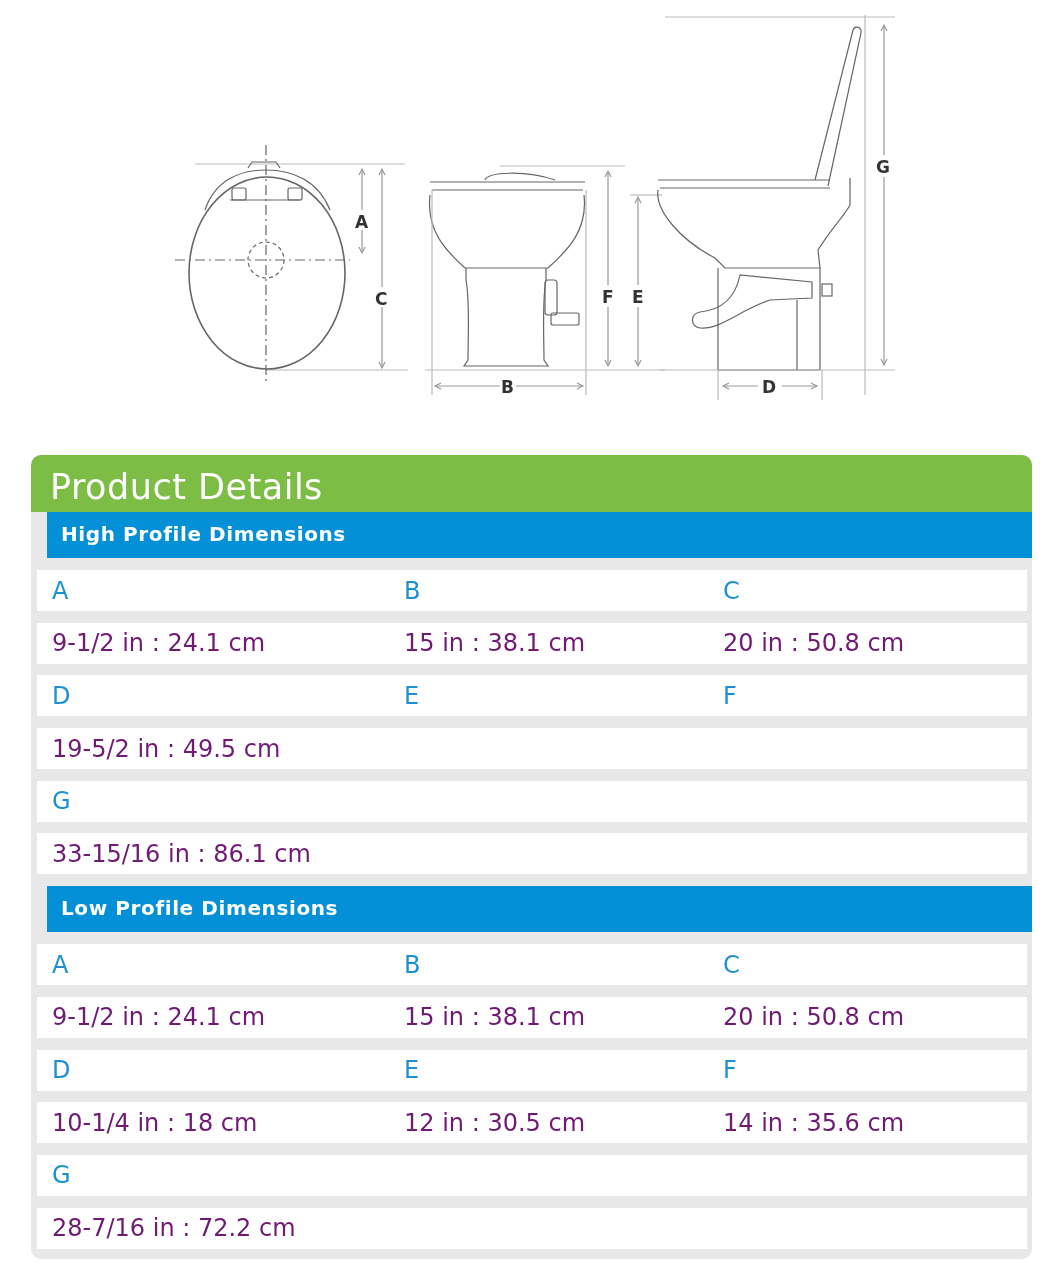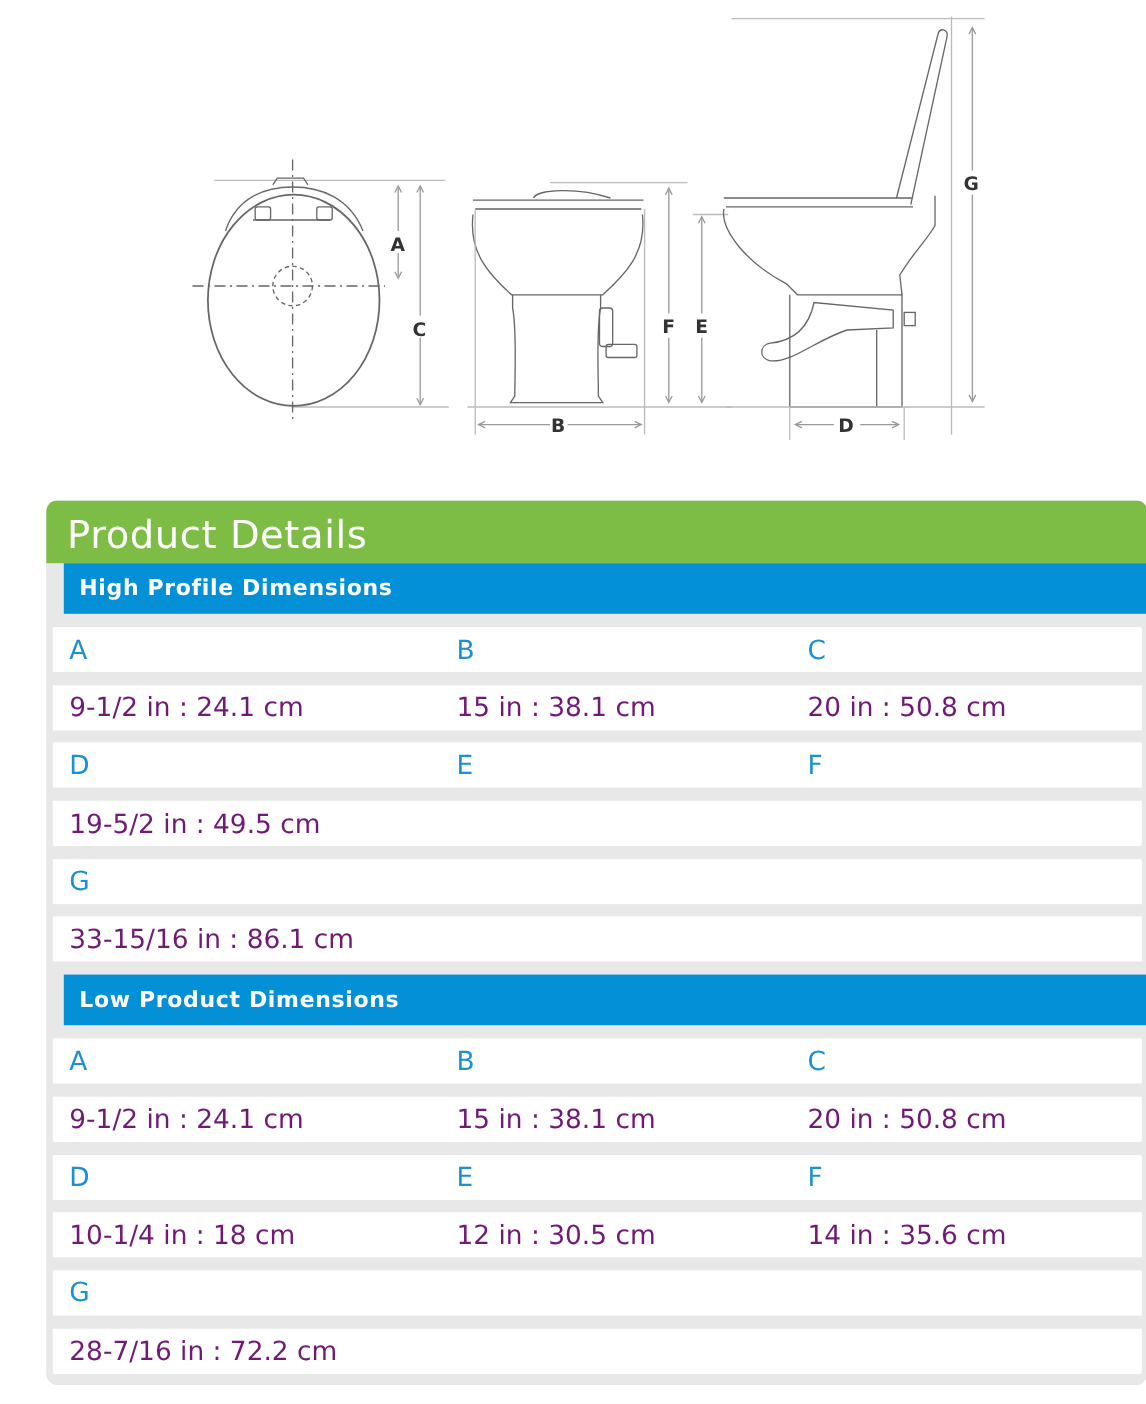--- a/index.html
+++ b/index.html
@@ -4,21 +4,21 @@
 <style>
   * { box-sizing: border-box; margin: 0; padding: 0; }
   html, body { width: 1042px; height: 1276px; background: #ffffff; overflow: hidden; }
   body { font-family: "DejaVu Sans", "Liberation Sans", sans-serif; position: relative; }
 
   .diagram { position: absolute; left: 0; top: 0; width: 1042px; height: 440px; }
   .diagram svg { display: block; }
   .dim-label { font-family: "DejaVu Sans", sans-serif; font-weight: bold; font-size: 17px; fill: #333; }
 
   .panel {
-    position: absolute; left: 42px; top: 455px; width: 1001px; height: 804px;
+    position: absolute; left: 31px; top: 455px; width: 1001px; height: 804px;
     background: #e8e8e8; border-radius: 10px; overflow: hidden;
   }
   .panel-title {
     height: 57px; background: #7dbd45; color: #fff;
     font-size: 35px; padding-left: 19px; line-height: 64px; letter-spacing: 0.5px;
   }
   .section-head {
     height: 46px; background: #0490d6; color: #fff;
     font-size: 20px; font-weight: bold; padding-left: 14px; line-height: 44px; letter-spacing: 0.6px; margin-left: 16px;
   }
@@ -137,21 +137,21 @@
       <span class="cell c3">19-5/2 in : 49.5 cm</span>
     </div>
     <div class="row key">
       <span class="cell c1">G</span>
     </div>
     <div class="row val">
       <span class="cell c1" style="width:auto">33-15/16 in : 86.1 cm</span>
     </div>
   </div>
 
-  <div class="section-head">Low Product Dimensions</div>
+  <div class="section-head">Low Profile Dimensions</div>
   <div class="rows">
     <div class="row key">
       <span class="cell c1">A</span>
       <span class="cell c2">B</span>
       <span class="cell c3">C</span>
     </div>
     <div class="row val">
       <span class="cell c1">9-1/2 in : 24.1 cm</span>
       <span class="cell c2">15 in : 38.1 cm</span>
       <span class="cell c3">20 in : 50.8 cm</span>

